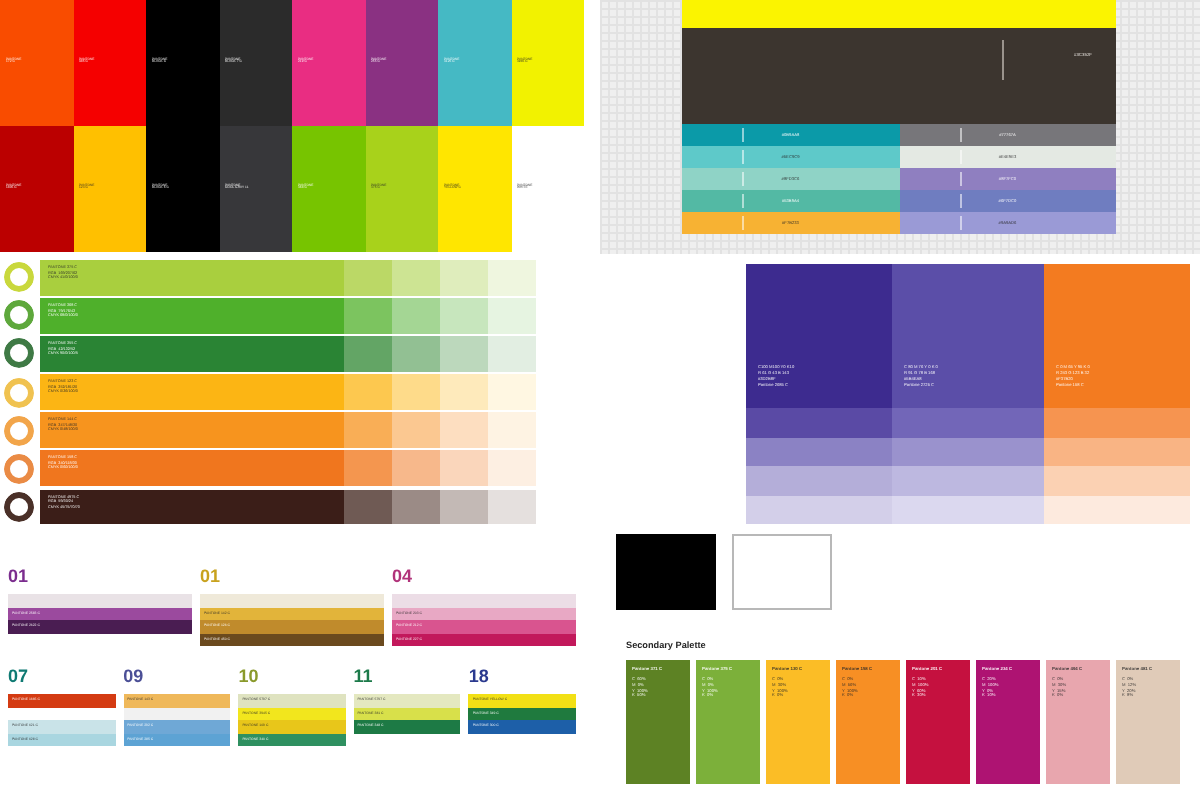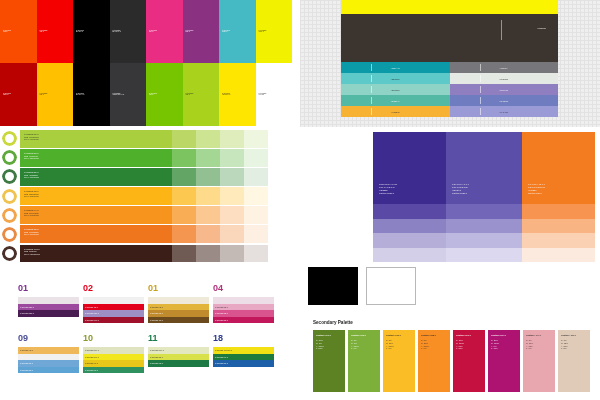--- a/index.html
+++ b/index.html
@@ -55,21 +55,21 @@
   .p4tint{flex:1;}
 
   
   #p5{left:300px;top:262px;width:130px;height:48px;background:#fff;}
   .sq{position:absolute;top:5px;width:50px;height:38px;}
   .sq.black{left:8px;background:#000;}
   .sq.white{left:66px;background:#fff;border:1px solid #b8b8b8;box-sizing:border-box;}
 
   
   #p6{left:0;top:282px;width:292px;height:118px;background:#fff;}
-  .numrow{display:flex;padding:0 18px;}
+  .numrow{display:flex;padding:0 4px;}
   .numcell{flex:1;margin-right:4px;}
   .numcell:last-child{margin-right:0;}
   .numlbl{font-size:9px;font-weight:bold;line-height:12px;margin-bottom:3px;}
   .stack{width:100%;}
   .band{height:6.5px;position:relative;}
   .band .lbl{position:absolute;left:2px;top:50%;transform:translateY(-50%);
        font-size:1.7px;white-space:pre;}
 
   
   #p7{left:300px;top:312px;width:300px;height:88px;background:#fff;}
@@ -367,35 +367,20 @@
           <div class="band" style="background: rgb(233, 226, 230);"></div>
           <div class="band" style="background: rgb(155, 74, 158);">
             <div class="lbl" style="color: rgba(255, 255, 255, 0.9);">PANTONE 2583 C</div>
           </div>
           <div class="band" style="background: rgb(74, 29, 82);">
             <div class="lbl" style="color: rgba(255, 255, 255, 0.9);">PANTONE 2622 C</div>
           </div>
         </div>
       </div>
       <div class="numcell">
-        <div class="numlbl" style="color: rgb(227, 0, 27);">02</div>
-        <div class="stack">
-          <div class="band" style="background: rgb(240, 240, 240);"></div>
-          <div class="band" style="background: rgb(227, 0, 27);">
-            <div class="lbl" style="color: rgba(255, 255, 255, 0.9);">PANTONE 485 C</div>
-          </div>
-          <div class="band" style="background: rgb(157, 142, 196);">
-            <div class="lbl" style="color: rgba(255, 255, 255, 0.9);">PANTONE 2715 C</div>
-          </div>
-          <div class="band" style="background: rgb(161, 16, 43);">
-            <div class="lbl" style="color: rgba(255, 255, 255, 0.9);">PANTONE 1945 C</div>
-          </div>
-        </div>
-      </div>
-      <div class="numcell">
         <div class="numlbl" style="color: rgb(200, 162, 30);">01</div>
         <div class="stack">
           <div class="band" style="background: rgb(239, 233, 217);"></div>
           <div class="band" style="background: rgb(226, 180, 58);">
             <div class="lbl" style="color: rgba(40, 40, 40, 0.85);">PANTONE 142 C</div>
           </div>
           <div class="band" style="background: rgb(192, 139, 44);">
             <div class="lbl" style="color: rgba(255, 255, 255, 0.9);">PANTONE 126 C</div>
           </div>
           <div class="band" style="background: rgb(107, 74, 30);">
@@ -413,20 +398,35 @@
           <div class="band" style="background: rgb(217, 84, 143);">
             <div class="lbl" style="color: rgba(255, 255, 255, 0.9);">PANTONE 212 C</div>
           </div>
           <div class="band" style="background: rgb(194, 24, 91);">
             <div class="lbl" style="color: rgba(255, 255, 255, 0.9);">PANTONE 227 C</div>
           </div>
         </div>
       </div>
     </div>
   <div class="numrow" id="numrow2" style="margin-top:9px;">
+      <div class="numcell">
+        <div class="numlbl" style="color: rgb(15, 122, 115);">07</div>
+        <div class="stack">
+          <div class="band" style="background: rgb(212, 59, 18);">
+            <div class="lbl" style="color: rgba(255, 255, 255, 0.9);">PANTONE 1665 C</div>
+          </div>
+          <div class="band" style="background: rgb(255, 255, 255);"></div>
+          <div class="band" style="background: rgb(201, 227, 232);">
+            <div class="lbl" style="color: rgba(40, 40, 40, 0.85);">PANTONE 621 C</div>
+          </div>
+          <div class="band" style="background: rgb(169, 214, 224);">
+            <div class="lbl" style="color: rgba(40, 40, 40, 0.85);">PANTONE 628 C</div>
+          </div>
+        </div>
+      </div>
       <div class="numcell">
         <div class="numlbl" style="color: rgb(75, 79, 150);">09</div>
         <div class="stack">
           <div class="band" style="background: rgb(239, 184, 90);">
             <div class="lbl" style="color: rgba(40, 40, 40, 0.85);">PANTONE 143 C</div>
           </div>
           <div class="band" style="background: rgb(241, 241, 241);"></div>
           <div class="band" style="background: rgb(111, 168, 214);">
             <div class="lbl" style="color: rgba(255, 255, 255, 0.9);">PANTONE 292 C</div>
           </div>

